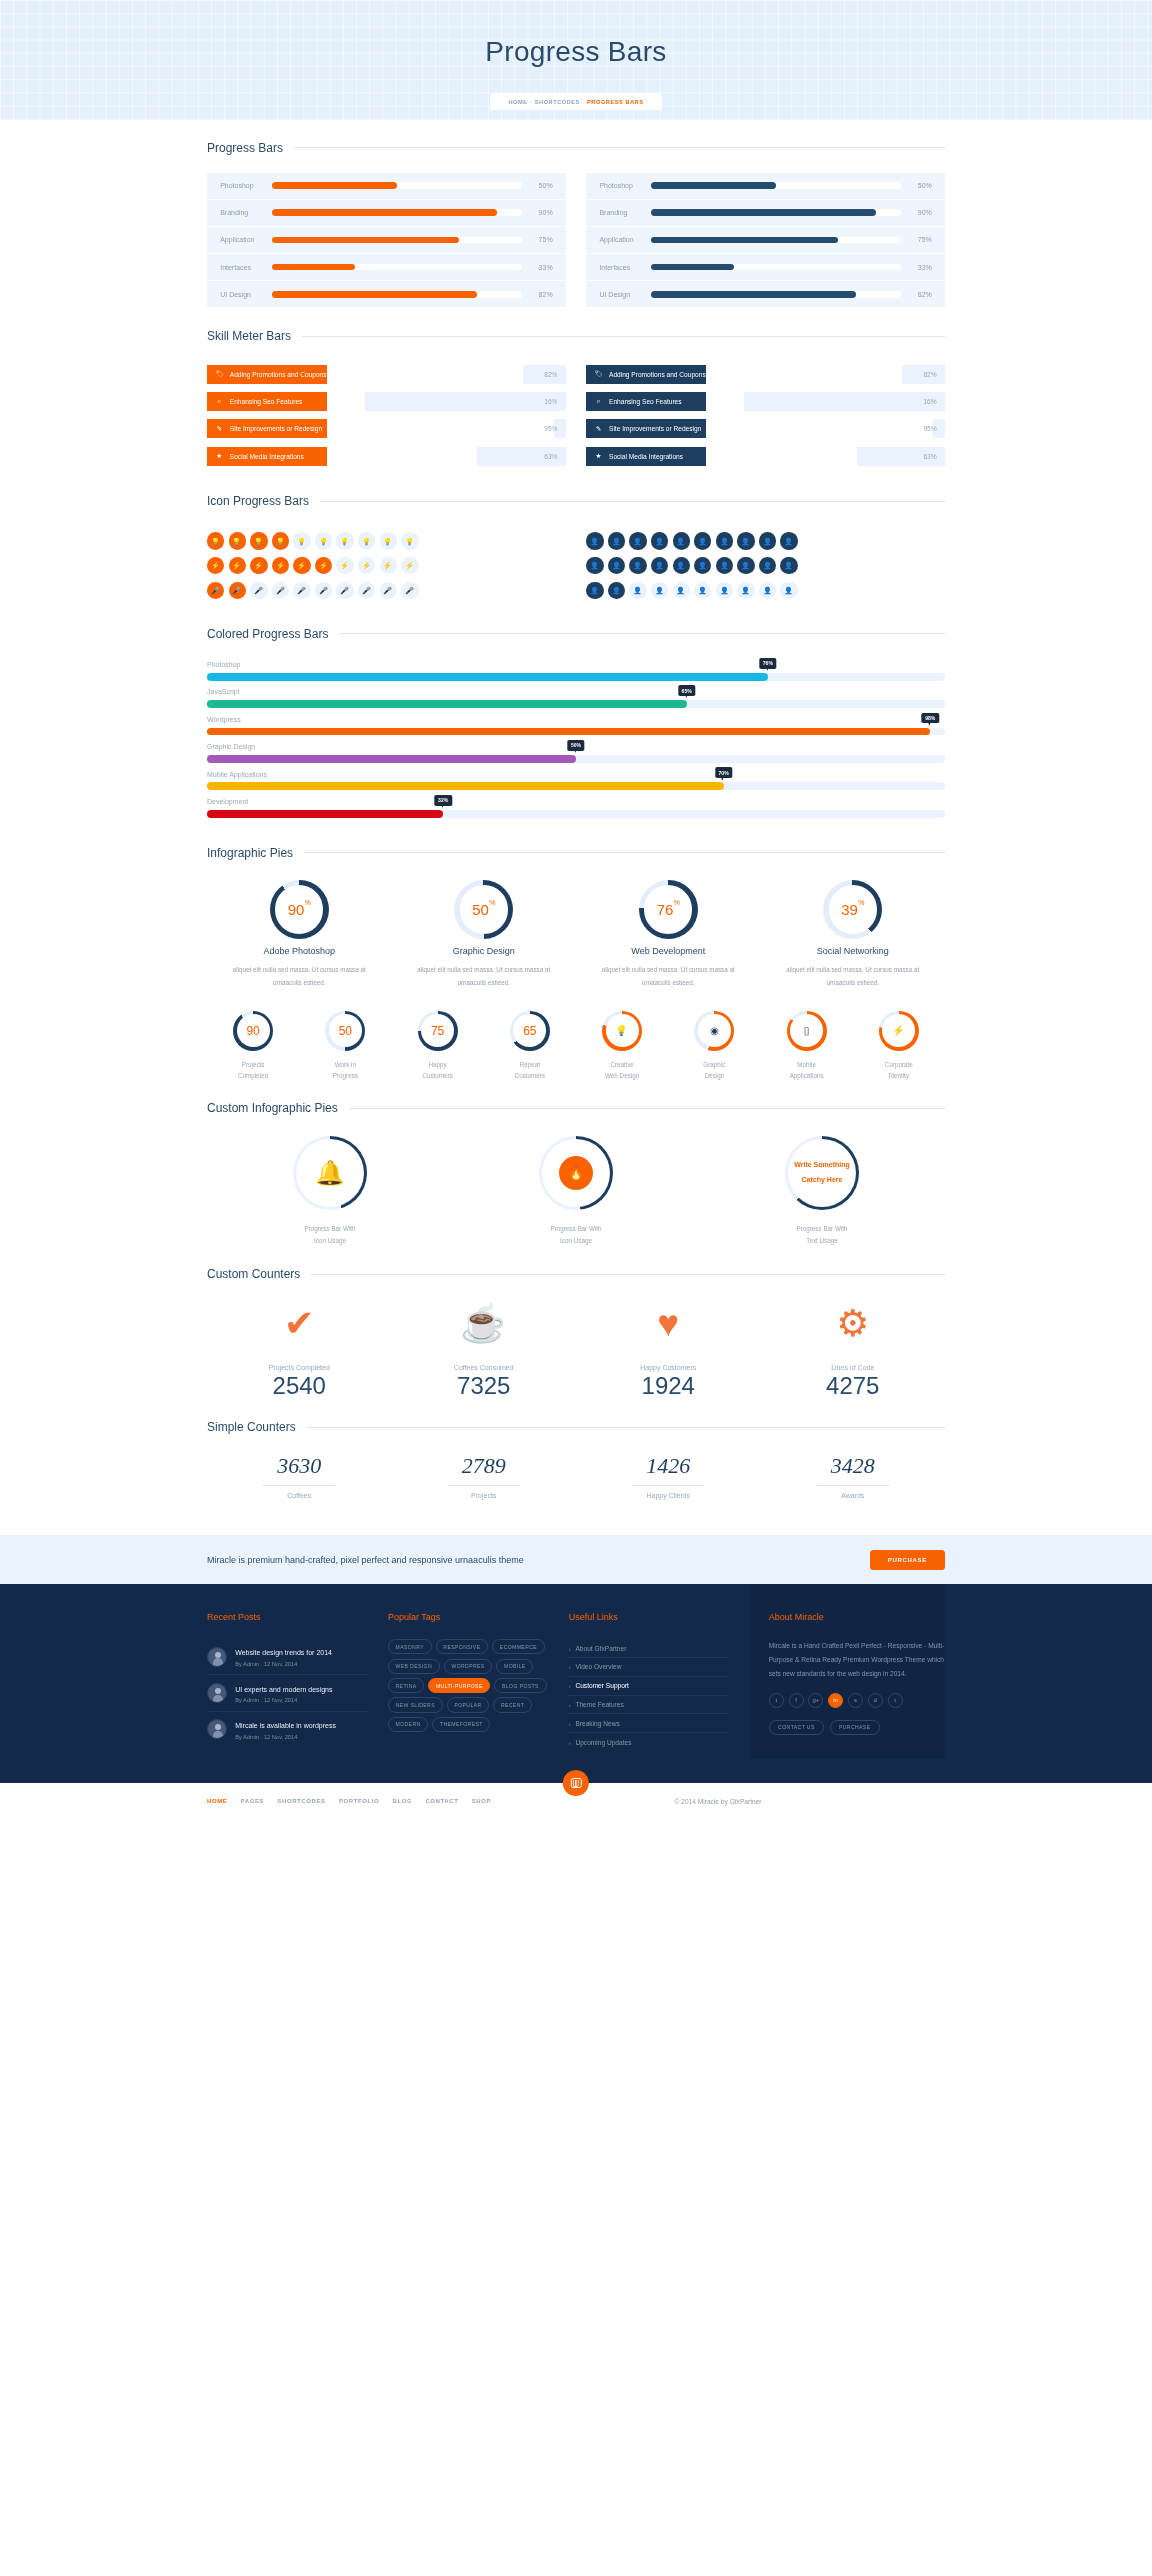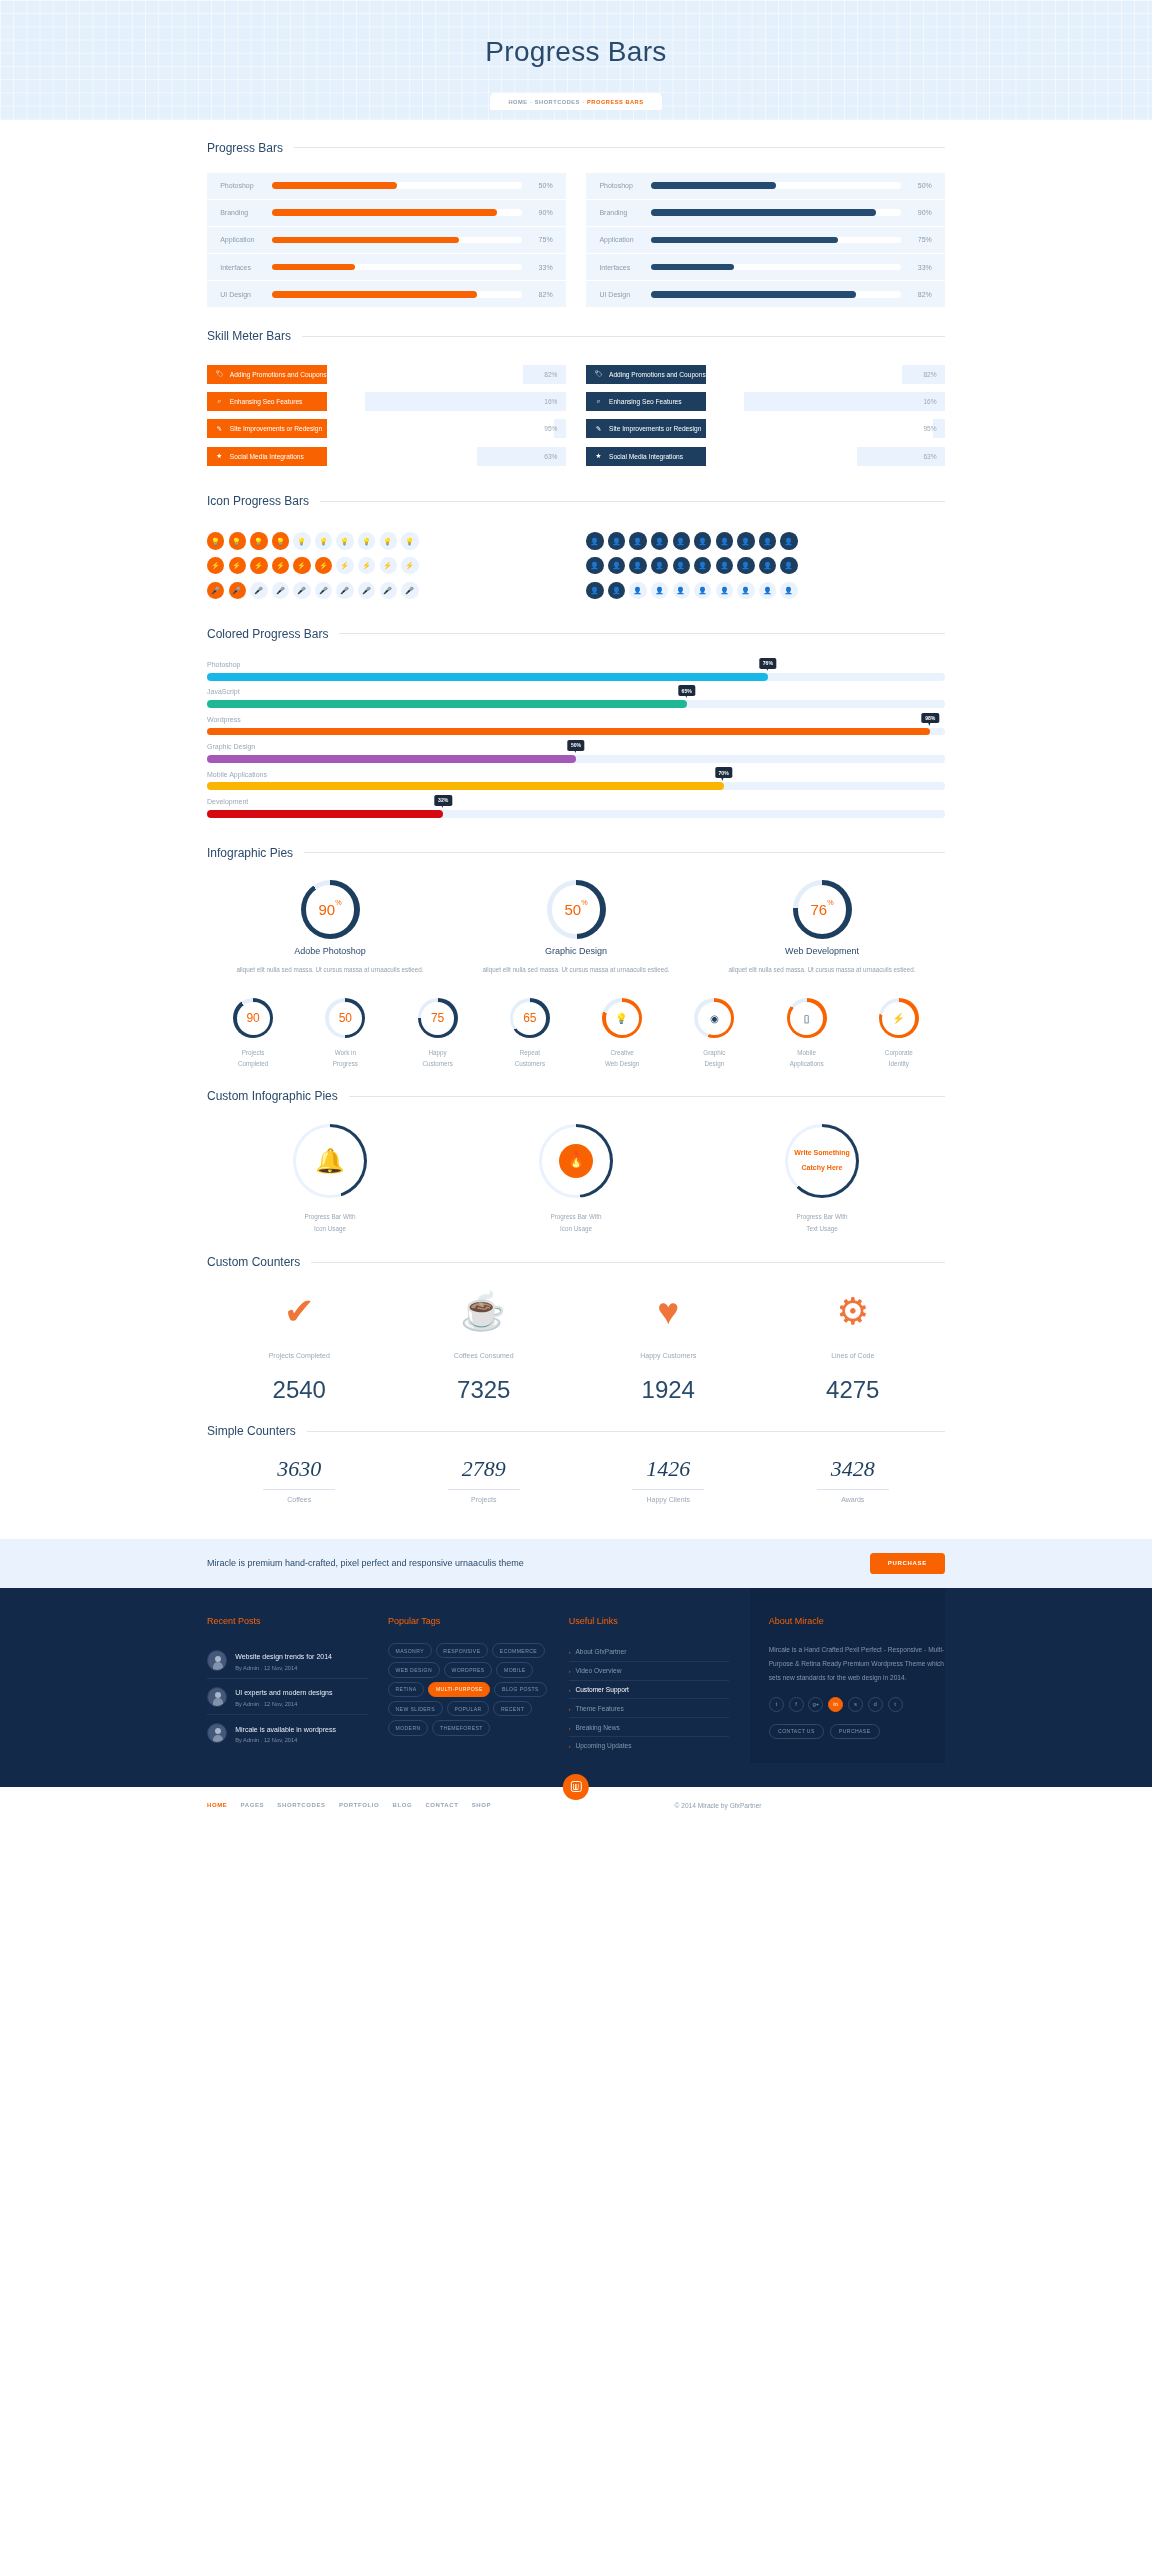--- a/index.html
+++ b/index.html
@@ -166,21 +166,21 @@
   }
   .cdisc.ico{ font-size:14.4px;font-weight:normal; }
   .ctxt{ font-size:7px;color:#f96200;line-height:2.1;font-weight:bold; }
   .cp .cap{ font-size:6.3px;color:#9aa9b7;line-height:1.9;margin-top:13.2px; }
 
   
   .ccount{ display:flex; margin-top:24px; }
   .cnt{ flex:1; text-align:center; }
   .cnt .glyph{ font-size:37px;color:#f0753a;line-height:1; }
   .cnt .lab{ font-size:7px;color:#9aa9b7;margin-top:21.6px; }
-  .cnt .big{ font-size:24px;color:#2a4a6b;margin-top:17px;
+  .cnt .big{ font-size:24px;color:#2a4a6b;margin-top:1px;
     font-family:"Liberation Sans Narrow","Liberation Sans",sans-serif;font-weight:normal; }
 
   
   .scount{ display:flex; margin-top:20.4px; padding-bottom:36px; }
   .sc{ flex:1; text-align:center; }
   .sc .num{ font-family:"Liberation Serif", serif; font-style:italic;
     font-size:22px;color:#1d3e5e;line-height:1; }
   .sc .line{ width:72px;height:0.6px;background:#dbe4ee;margin:8.4px auto 0; }
   .sc .lab{ font-size:7px;color:#9aa9b7;margin-top:6.6px; }
 
@@ -604,20 +604,29 @@
   </div>
         <div class="pie">
     <div class="donut" style="background:conic-gradient(#1d3e5e 0deg 273.6deg, #e4eefb 273.6deg 360deg)">
       <div class="hole">
         <span class="val">76<sup>%</sup></span>
       </div>
     </div>
     <h3>Web Development</h3>
     <p>aliquet elit nulla sed massa. Ut cursus massa at urnaaculis estieed.</p>
   </div>
+        <div class="pie">
+    <div class="donut" style="background:conic-gradient(#1d3e5e 0deg 140.4deg, #e4eefb 140.4deg 360deg)">
+      <div class="hole">
+        <span class="val">39<sup>%</sup></span>
+      </div>
+    </div>
+    <h3>Social Networking</h3>
+    <p>aliquet elit nulla sed massa. Ut cursus massa at urnaaculis estieed.</p>
+  </div>
       </div>
     <div class="counters" id="rings-wrap">
         <div class="cc">
     <div class="ring" style="background:conic-gradient(#1d3e5e 0deg 324deg, #e4eefb 324deg 360deg)">
       <div class="hole">
         <span class="num">90</span>
       </div>
     </div>
     <div class="cap">Projects<br>Completed</div>
   </div>

